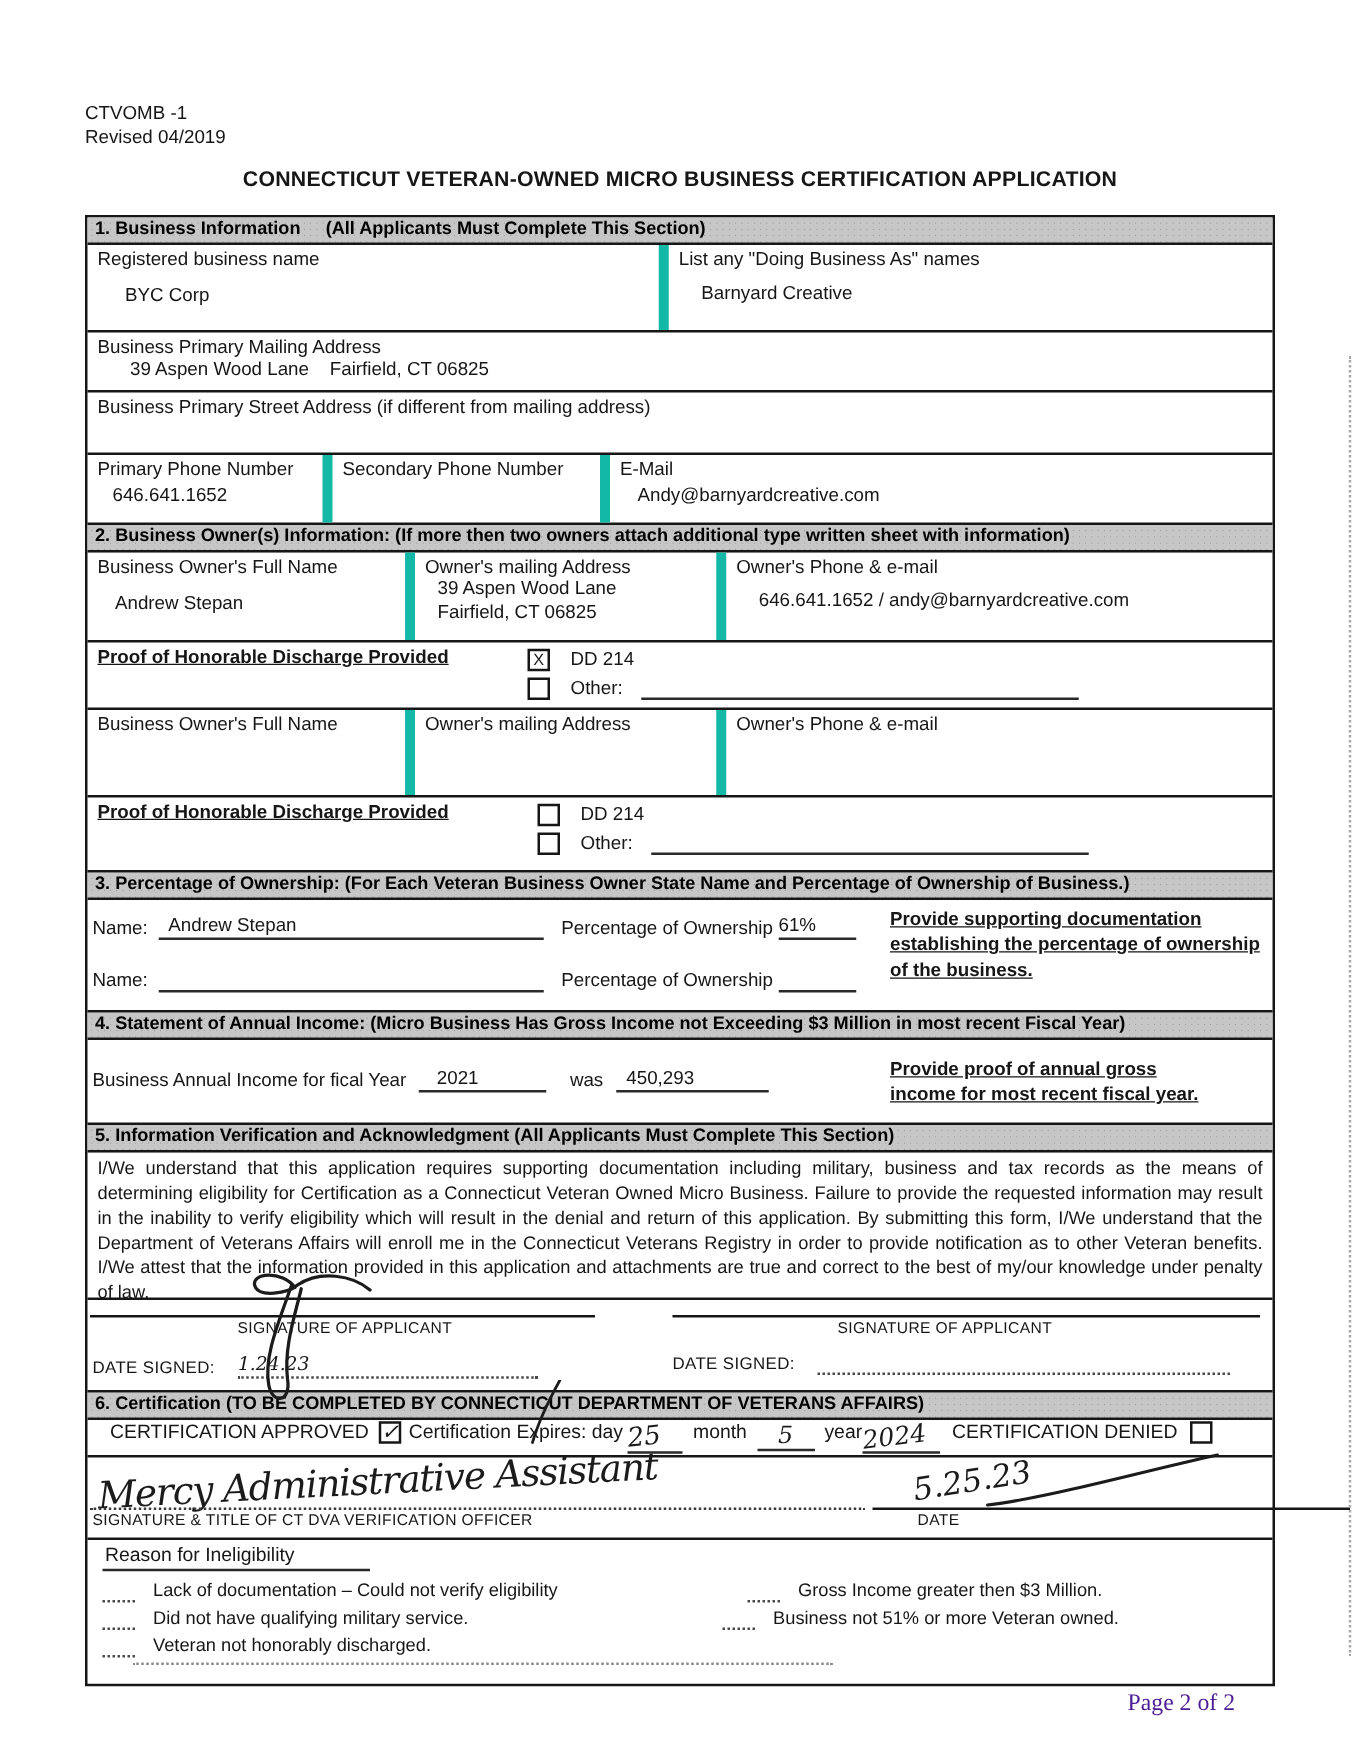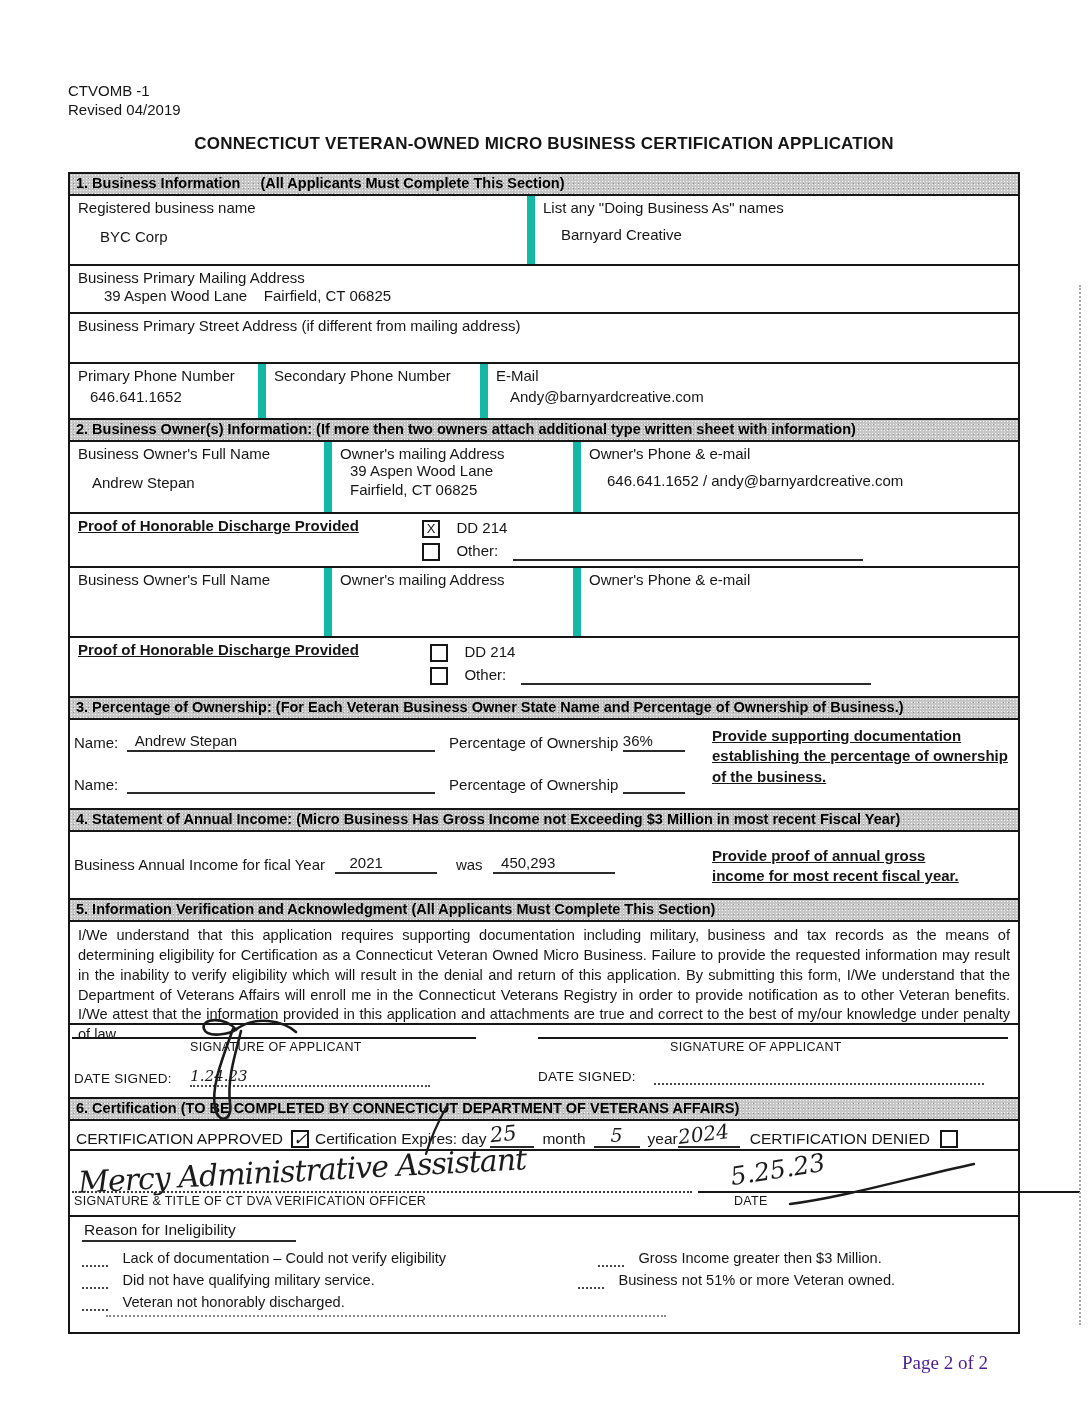--- a/index.html
+++ b/index.html
@@ -152,21 +152,21 @@
     </div>
 
     <div class="secbar">3. Percentage of Ownership: (For Each Veteran Business Owner State Name and Percentage of Ownership of Business.)</div>
 
     <div class="row" style="height:90px">
       <div class="cell" style="flex:1;position:relative;border-right:none">
         <div class="abs" style="left:4px;top:12px">
           <span class="lbl">Name:</span>
           <span class="blank" style="width:308px;margin-left:4px"><span class="val" style="margin-left:8px">Andrew Stepan</span></span>
           <span class="lbl" style="margin-left:10px">Percentage of Ownership</span>
-          <span class="blank" style="width:62px"><span class="val">36%</span></span>
+          <span class="blank" style="width:62px"><span class="val">61%</span></span>
         </div>
         <div class="abs" style="left:4px;top:56px">
           <span class="lbl">Name:</span>
           <span class="blank" style="width:308px;margin-left:4px"></span>
           <span class="lbl" style="margin-left:10px">Percentage of Ownership</span>
           <span class="blank" style="width:62px"></span>
         </div>
         <div class="note abs" style="left:642px;top:6px;width:296px">Provide supporting documentation establishing the percentage of ownership of the business.</div>
       </div>
     </div>
@@ -180,21 +180,21 @@
           <span class="blank" style="width:102px;margin-left:6px"><span class="val" style="margin-left:14px">2021</span></span>
           <span class="lbl" style="margin-left:14px">was</span>
           <span class="blank" style="width:122px;margin-left:6px"><span class="val" style="margin-left:8px">450,293</span></span>
         </div>
         <div class="note abs" style="left:642px;top:14px;width:258px">Provide proof of annual gross income for most recent fiscal year.</div>
       </div>
     </div>
 
     <div class="secbar">5. Information Verification and Acknowledgment (All Applicants Must Complete This Section)</div>
 
-    <div class="row" style="height:103px">
+    <div class="row" style="height:118px">
       <div class="cell" style="flex:1;border-right:none">
         <div style="font-size:14.6px;line-height:1.36;text-align:justify;margin-top:1px">I/We understand that this application requires supporting documentation including military, business and tax records as the means of determining eligibility for Certification as a Connecticut Veteran Owned Micro Business.  Failure to provide the requested information may result in the inability to verify eligibility which will result in the denial and return of this application.  By submitting this form, I/We understand that the Department of Veterans Affairs will enroll me in the Connecticut Veterans Registry in order to provide notification as to other Veteran benefits.  I/We attest that the information provided in this application and attachments are true and correct to the best of my/our knowledge under penalty of law.</div>
       </div>
     </div>
 
     <div class="row" style="height:74px">
       <div class="cell" style="flex:1;position:relative;border-right:none">
         <div class="abs sigline" style="left:2px;top:12px;width:404px"></div>
         <div class="abs small" style="left:120px;top:15px">SIGNATURE OF APPLICANT</div>
         <div class="abs sigline" style="left:468px;top:12px;width:470px"></div>
@@ -206,21 +206,21 @@
         <div class="abs" style="left:468px;top:42px">
           <span class="small" style="font-size:13.5px">DATE SIGNED:</span>
           <span class="blank dotted" style="width:330px;margin-left:14px"></span>
         </div>
       </div>
     </div>
 
     <div class="secbar">6. Certification (TO BE COMPLETED BY CONNECTICUT DEPARTMENT OF VETERANS AFFAIRS)</div>
 
     <div class="row" style="height:30px">
-      <div class="cell" style="flex:1;display:flex;align-items:flex-end;border-right:none;padding:1px 6px">
+      <div class="cell" style="flex:1;display:flex;align-items:flex-start;border-right:none;padding:1px 18px">
         <span style="font-size:15.5px">CERTIFICATION APPROVED</span>
         <span class="cb" style="margin-left:8px"><span class="hand" style="font-size:17px">✓</span></span>
         <span style="font-size:15.5px;margin-left:6px">Certification Expires: day</span>
         <span class="blank" style="width:44px;margin-left:4px"><span class="hand" style="font-size:21px;display:inline-block;transform:rotate(-6deg)">25</span></span>
         <span style="font-size:15.5px;margin-left:8px">month</span>
         <span class="blank" style="width:46px;margin-left:8px;text-align:center"><span class="hand" style="font-size:19px">5</span></span>
         <span style="font-size:15.5px;margin-left:8px">year</span>
         <span class="blank" style="width:62px"><span class="hand" style="font-size:20px;display:inline-block;transform:rotate(-7deg)">2024</span></span>
         <span style="font-size:15.5px;margin-left:10px">CERTIFICATION DENIED</span>
         <span class="cb" style="margin-left:10px"></span>

